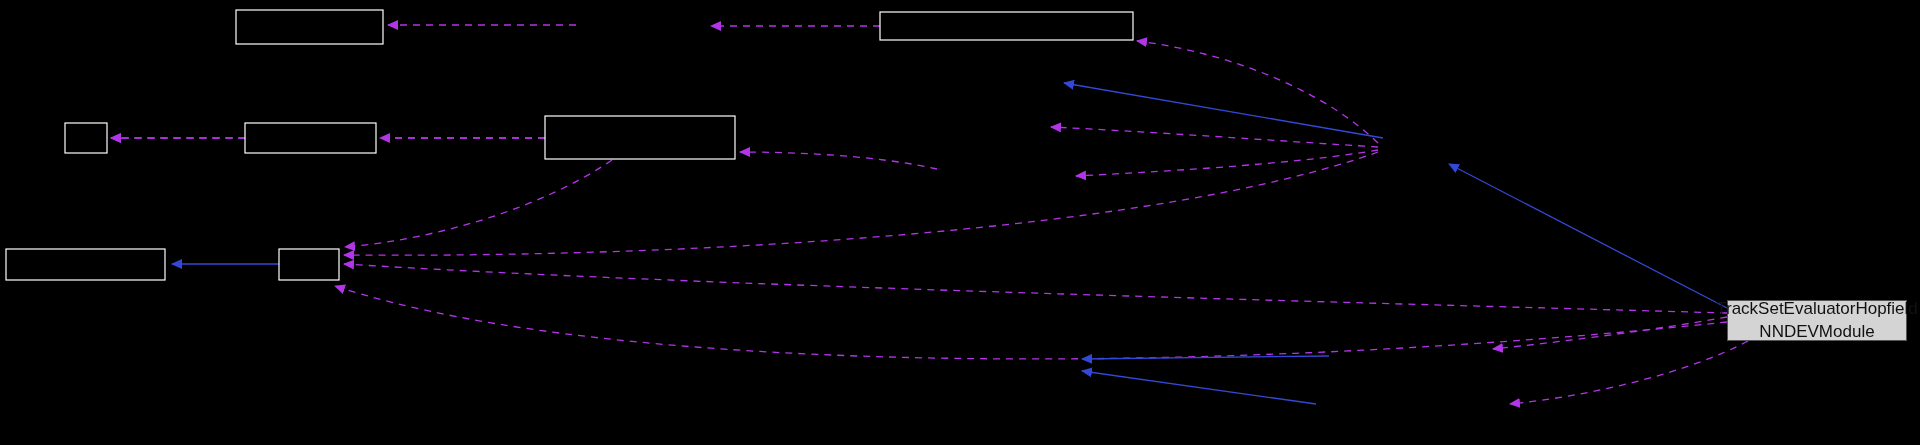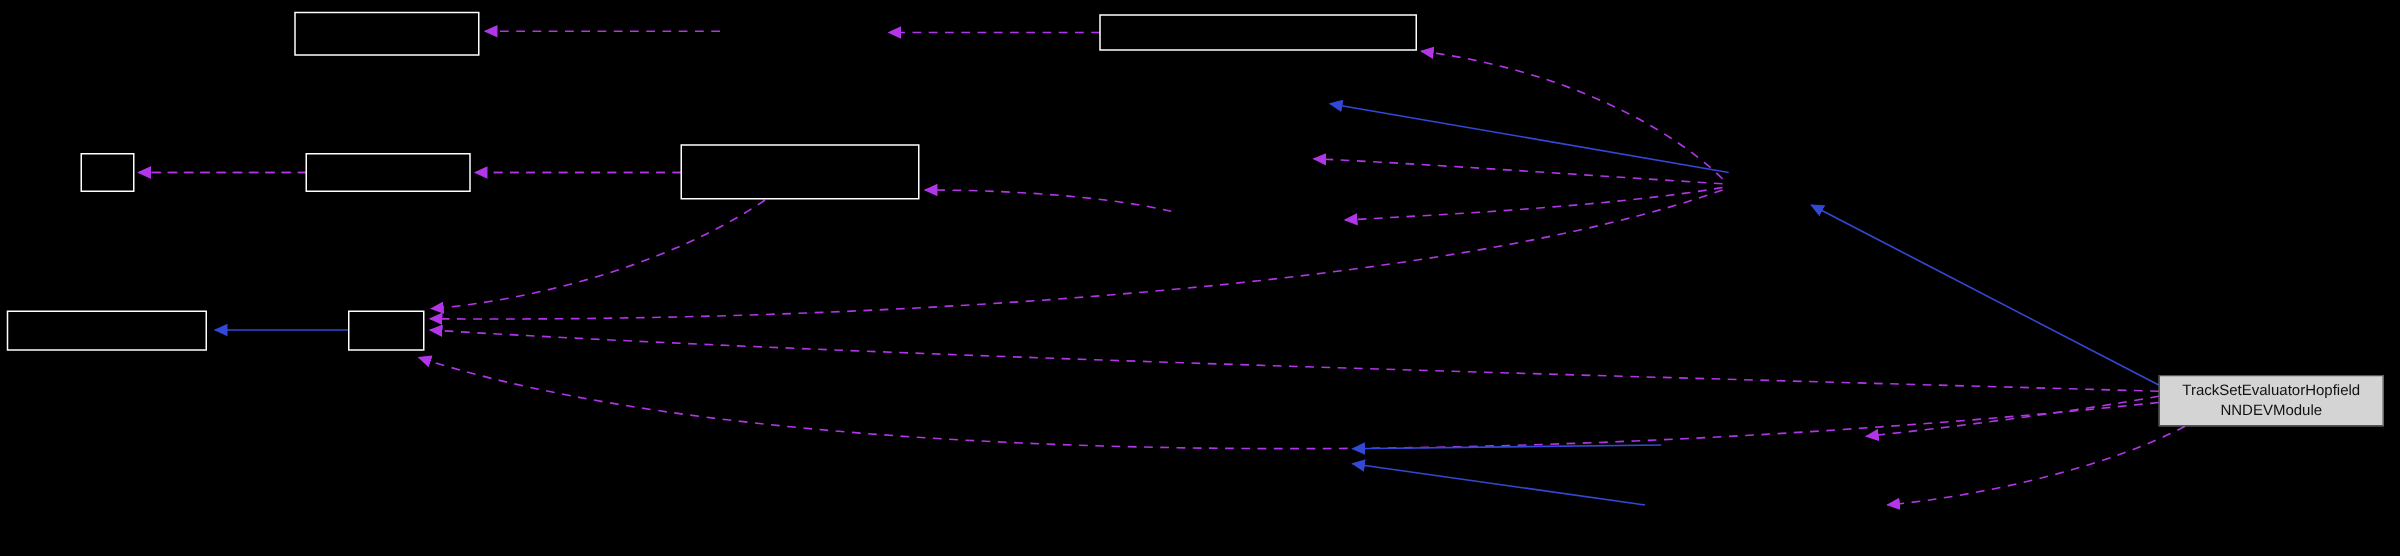--- a/index.html
+++ b/index.html
@@ -1,21 +1,21 @@
 <!DOCTYPE html>
 <html><head>
 <meta charset="utf-8">
 <style>
   html,body{margin:0;padding:0;background:#000;}
   .stage{position:relative;width:1920px;height:445px;background:#000;overflow:hidden;}
   #graph{position:absolute;left:0;top:0;}
   .hl{
     position:absolute;
     display:flex;flex-direction:column;align-items:center;justify-content:center;
-    font-family:"Liberation Sans",sans-serif;font-size:12px;line-height:1.3;
+    font-family:"Liberation Sans",sans-serif;font-size:17px;line-height:1.3;
     text-align:center;box-sizing:border-box;border:1px solid #555;
     white-space:nowrap;
   }
 </style>
 </head>
 <body style="background: rgb(0, 0, 0);">
 
 <div class="stage">
   <svg id="graph" width="1920" height="445" viewBox="0 0 1920 445">
       <defs>

